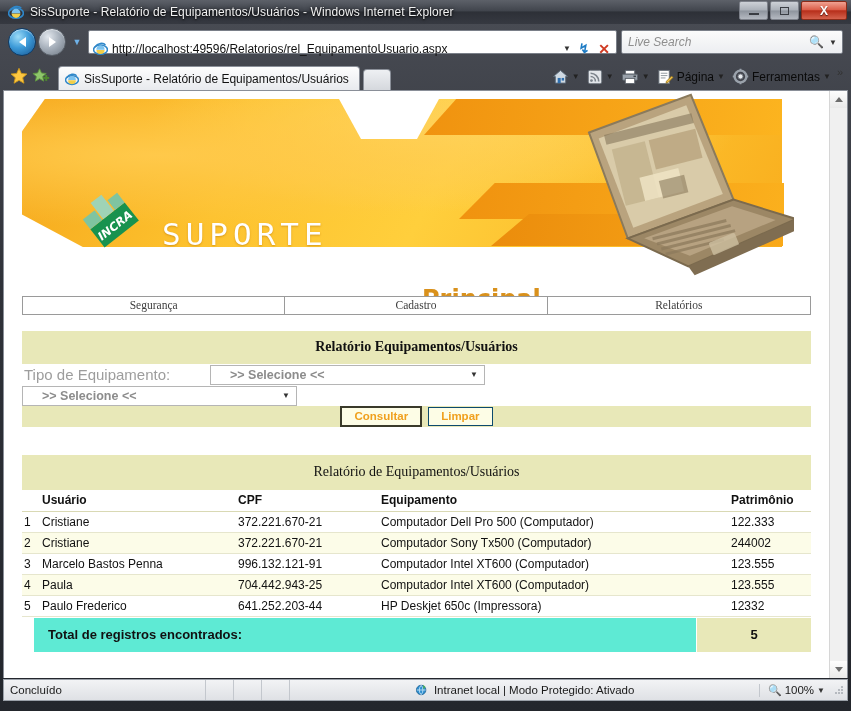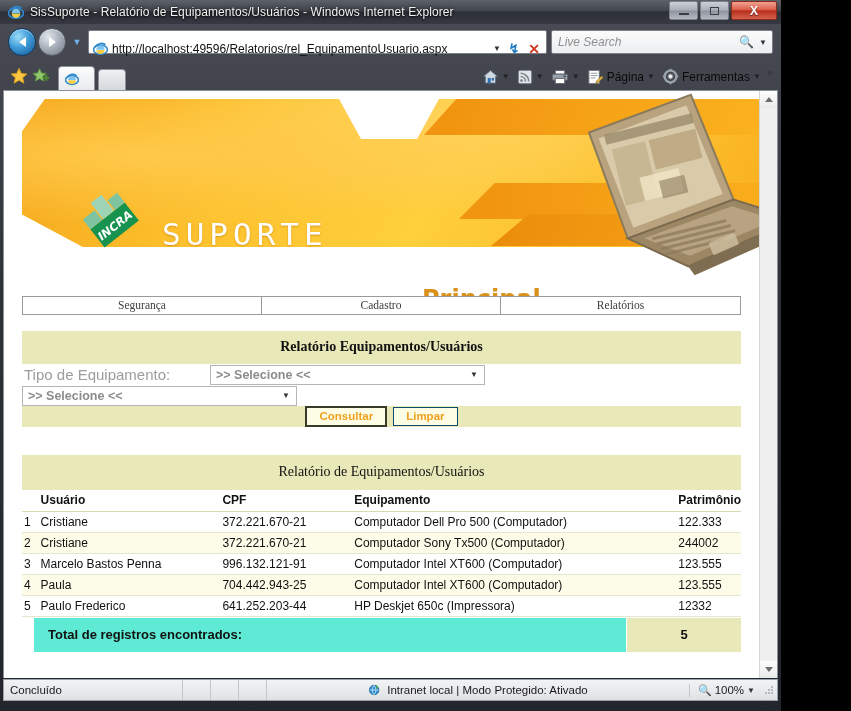--- a/index.html
+++ b/index.html
@@ -10,21 +10,21 @@
   body {
     width: 851px;
     height: 711px;
     overflow: hidden;
     font-family: "Liberation Sans", sans-serif;
   }
 
   
   .window {
     position: relative;
-    width: 781px;
+    width: 851px;
     height: 711px;
     background: linear-gradient(to bottom, #4a4d55 0%, #2f3239 40%, #23262c 100%);
     box-sizing: border-box;
     padding: 0;
     overflow: hidden;
   }
 
   
   .titlebar {
     position: relative;
@@ -382,21 +382,21 @@
     white-space: nowrap;
   }
   .fselect {
     width: 275px;
     height: 20px;
     border: 1px solid #b5b5b5;
     background: #fff;
     display: flex;
     align-items: center;
     box-sizing: border-box;
-    padding: 0 2px 0 5px;
+    padding: 0 2px 0 19px;
     font-size: 12.5px;
     font-weight: bold;
     color: #8c8c8c;
   }
   .fselect .sel-val { flex: 1 1 auto; white-space: nowrap; }
   .sel-caret { font-size: 8px; color: #333; padding-right: 4px; }
   .btnbar {
     background: #e8e8b8;
     height: 21px;
     display: flex;
@@ -578,20 +578,21 @@
         <rect x="14.7" y="8.8" width="2.2" height="6.6" fill="#4e8a2e"></rect>
       </svg>
     </div>
     <div class="tab">
       <svg class="ie-logo" viewBox="0 0 16 16">
         <ellipse cx="8" cy="9.2" rx="7.4" ry="5" fill="none" stroke="#2f87c9" stroke-width="1.7"></ellipse>
         <path d="M2 6.5 C5 2 11 1.5 13.2 4.2" fill="none" stroke="#2f87c9" stroke-width="1.7"></path>
         <path d="M3.6 9.5 h8.8 a4.4 4.4 0 0 1 -8.8 0 z" fill="#f2cf4a"></path>
         <path d="M3.6 9.2 a4.4 4.4 0 0 1 8.8 0" fill="#7cc3ef"></path>
       </svg>
+      <span class="tab-label">SisSuporte - Relatório de Equipamentos/Usuários</span>
     </div>
     <div class="newtab"></div>
 
     <div class="cmdbar">
       <div class="cmd-item">
         <svg width="17" height="16" viewBox="0 0 18 17">
           <path d="M9 1.5 L16.5 8 H14.5 V15 H3.5 V8 H1.5 Z" fill="#cfd9e2" stroke="#5b6a79" stroke-width="1"></path>
           <rect x="6" y="9.5" width="3.2" height="5.5" fill="#2f6fae"></rect>
           <rect x="10.2" y="9.5" width="2.6" height="2.8" fill="#2f6fae"></rect>
         </svg>

